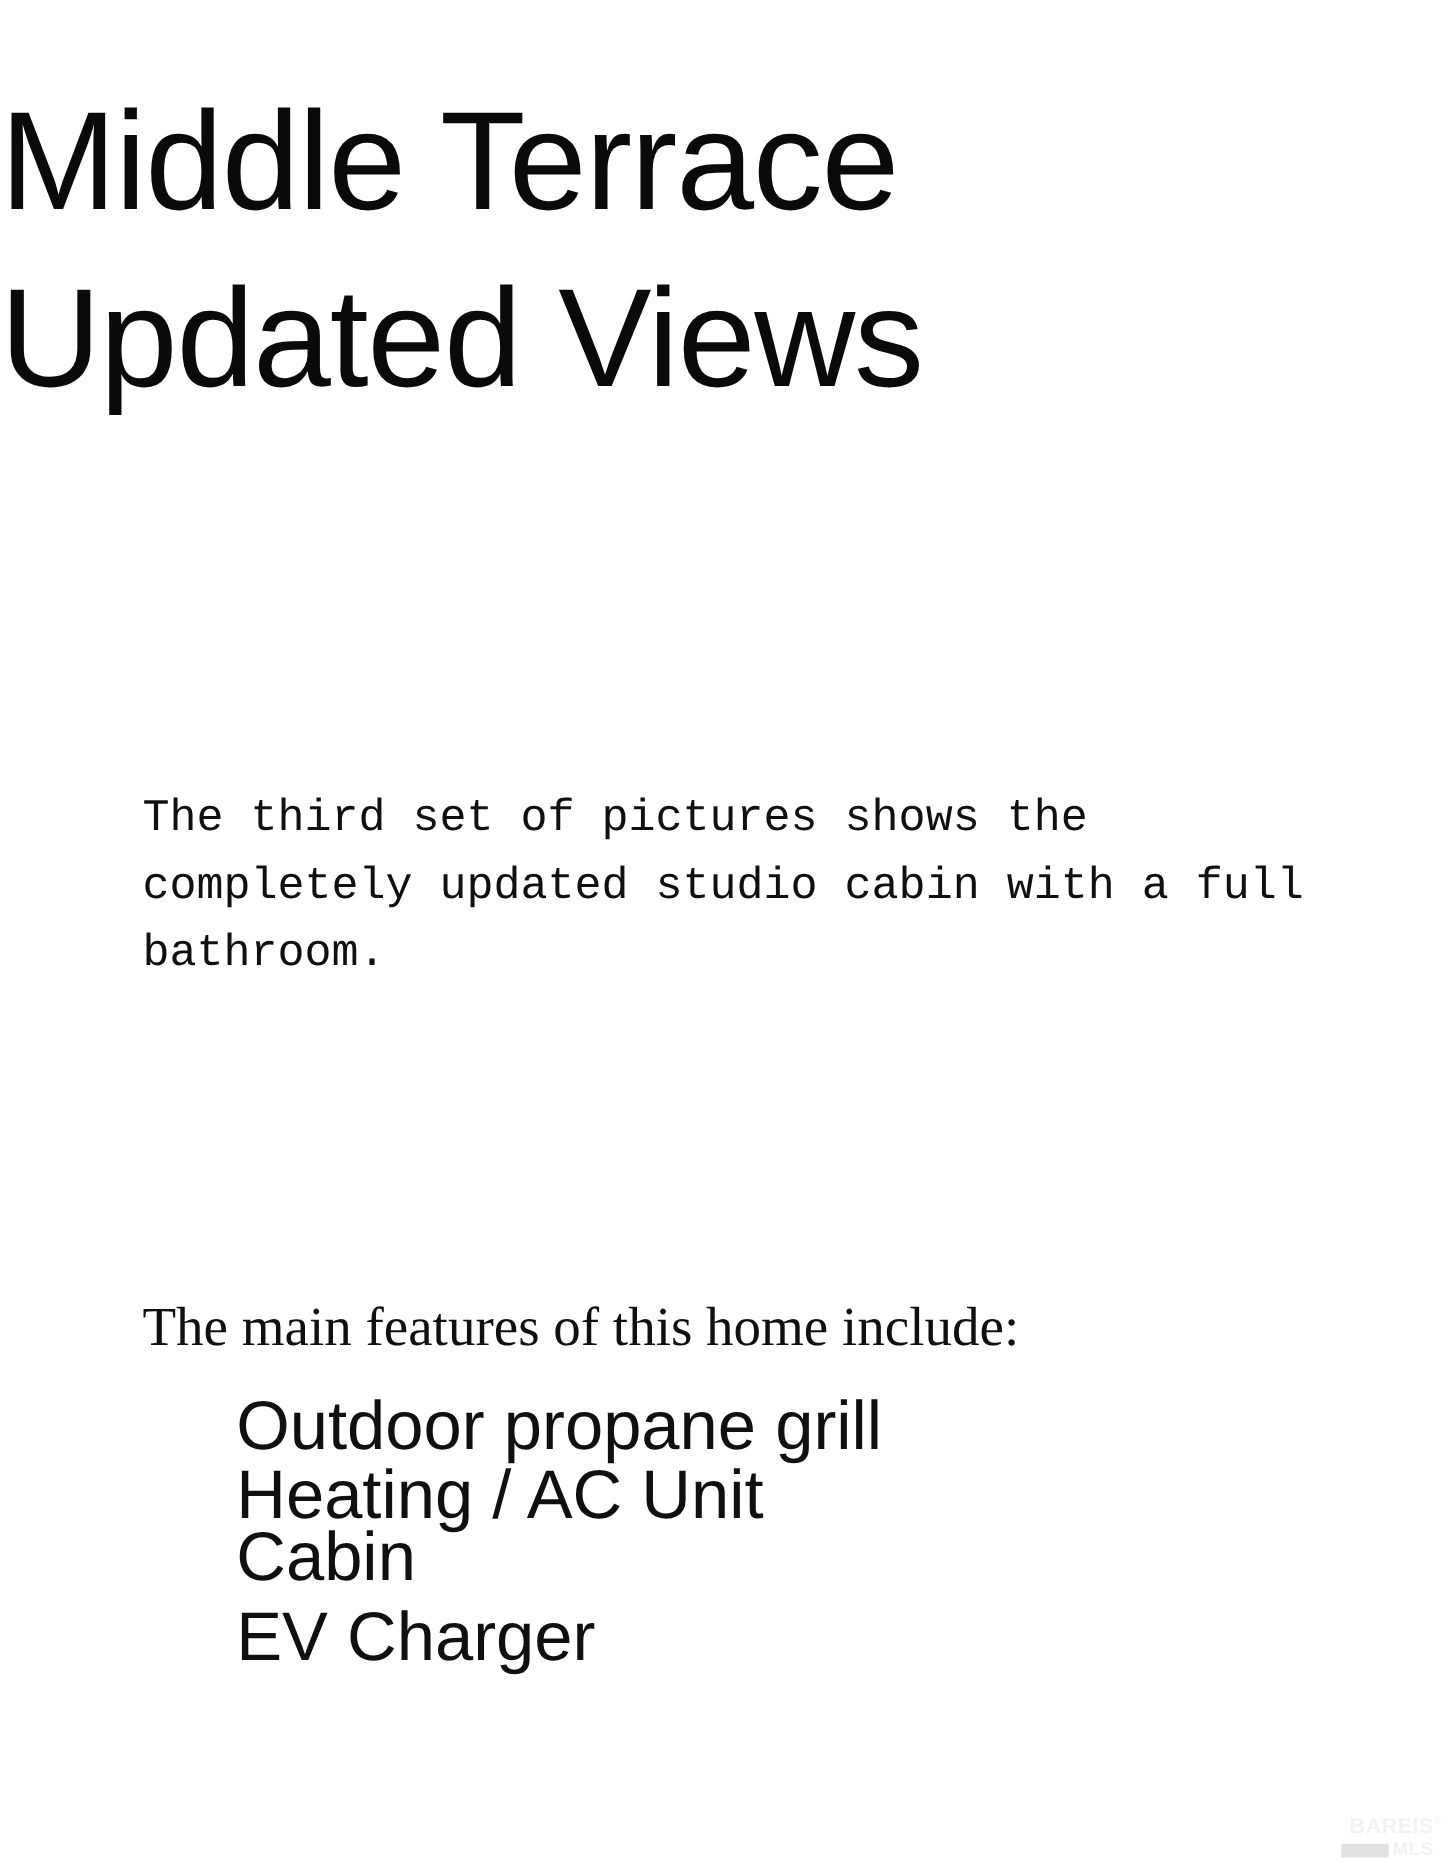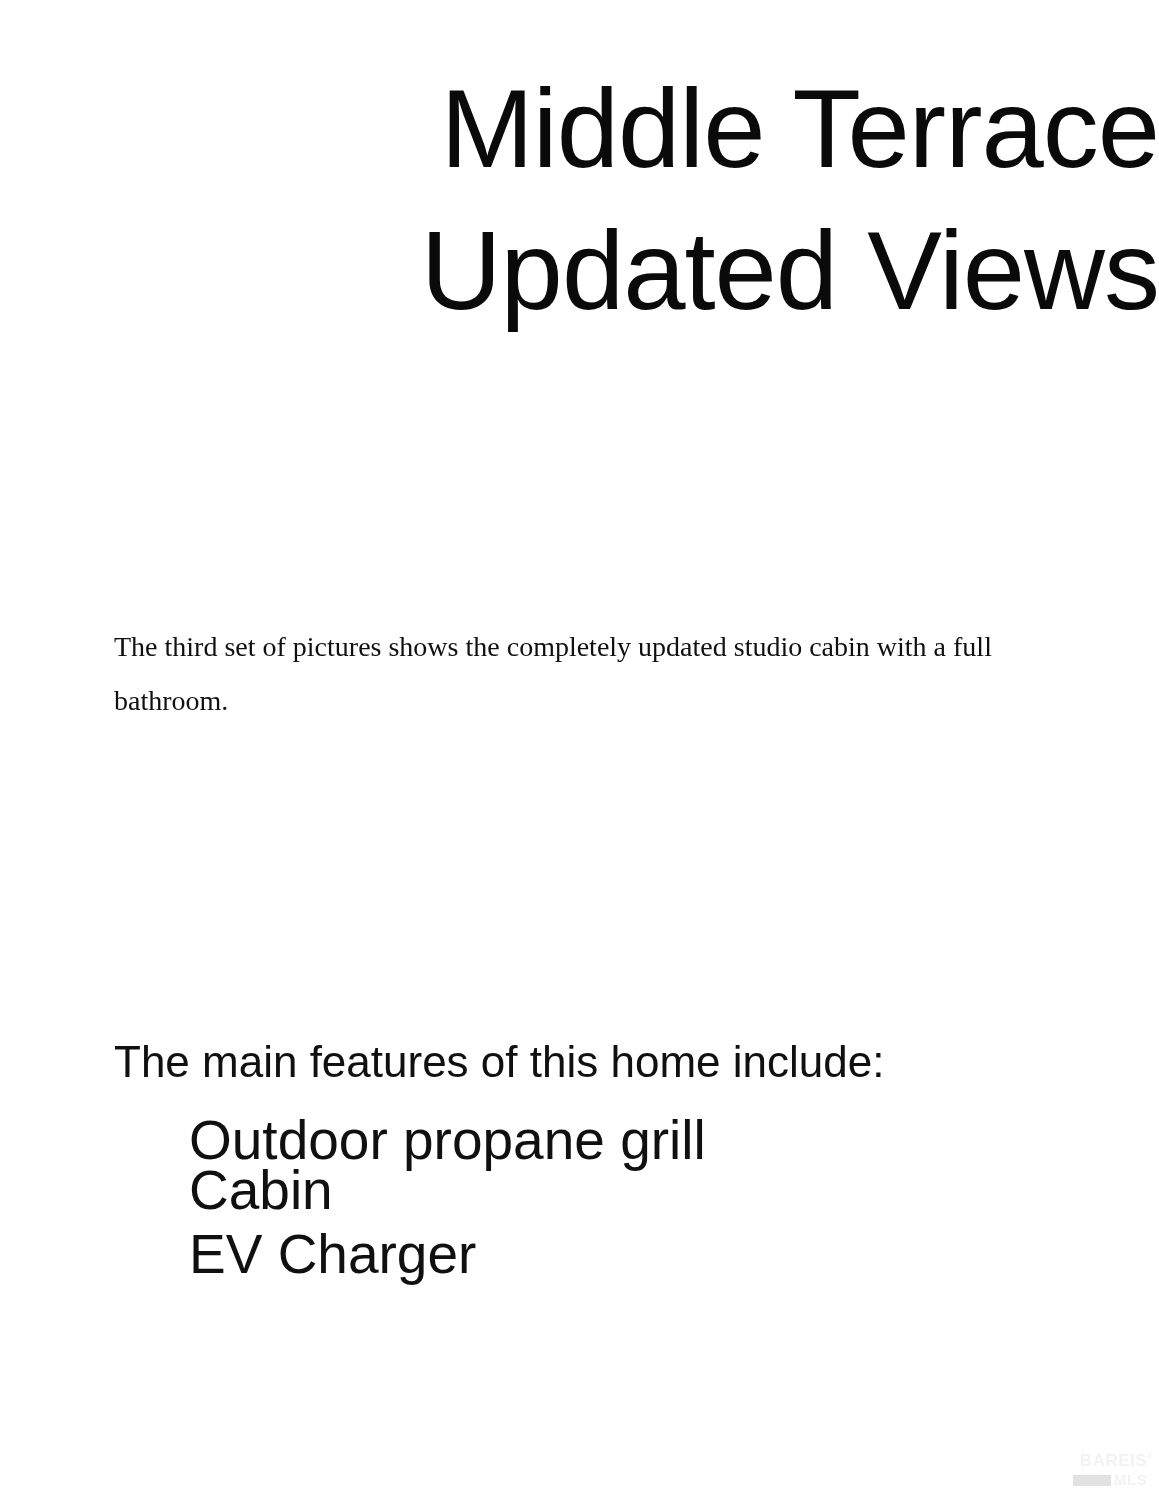--- a/index.html
+++ b/index.html
@@ -17,60 +17,60 @@
     background: #ffffff;
     overflow: hidden;
   }
 
   
   .title-block {
     position: absolute;
     left: 0;
     top: 58px;
     width: 1159px;
-    text-align: right;
+    text-align: left;
   }
   .title-line {
     font-family: "Liberation Sans", sans-serif;
     font-size: 112px;
     line-height: 142px;
     font-weight: 400;
     color: #0a0a0a;
     letter-spacing: -1px;
     white-space: nowrap;
   }
 
   
   .body-block {
     position: absolute;
     left: 114px;
     top: 592px;
     width: 930px;
   }
   .para {
-    font-family: Liberation Serif, serif;
-    font-size: 28px;
+    font-family: Liberation Mono, monospace;
+    font-size: 36px;
     color: #101010;
     font-weight: 400;
   }
   .para.p1 {
     line-height: 54px;
   }
   .para.p2 {
     line-height: 67px;
     margin-top: 48px;
   }
 
   
   .features-heading {
     position: absolute;
     left: 114px;
     top: 1035px;
     width: 930px;
-    font-family: Liberation Sans, sans-serif;
+    font-family: Liberation Serif, serif;
     font-size: 44px;
     line-height: 54px;
     color: #101010;
   }
 
   
   .features-list {
     position: absolute;
     left: 189px;
     top: 1113px;
@@ -156,20 +156,21 @@
   </div>
 
   <div class="body-block">
     <p class="para p1">The third set of pictures shows the completely updated studio cabin with a full bathroom.</p>
   </div>
 
   <div class="features-heading">The main features of this home include:</div>
 
   <ul class="features-list">
     <li class="feature-item">Outdoor propane grill</li>
+    <li class="feature-item">Heating / AC Unit</li>
     <li class="feature-item tight">Cabin</li>
     <li class="feature-item small-gap-before">EV Charger</li>
   </ul>
 
   <div class="watermark">
     <div class="wm-top">
       <span class="wm-brand">BAREIS</span>
       <span class="wm-reg">®</span>
     </div>
     <div class="wm-bottom">

